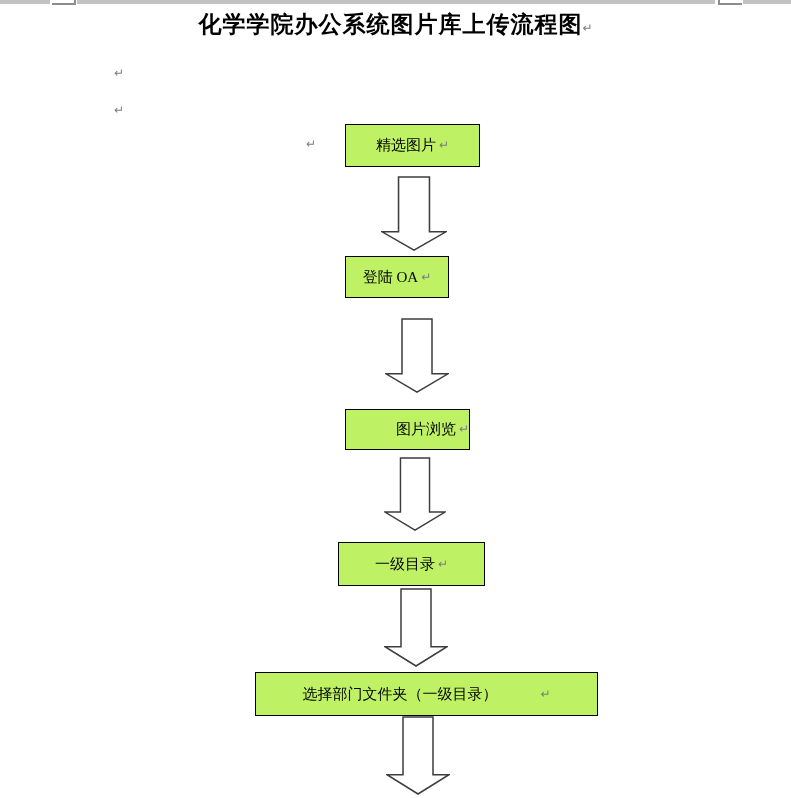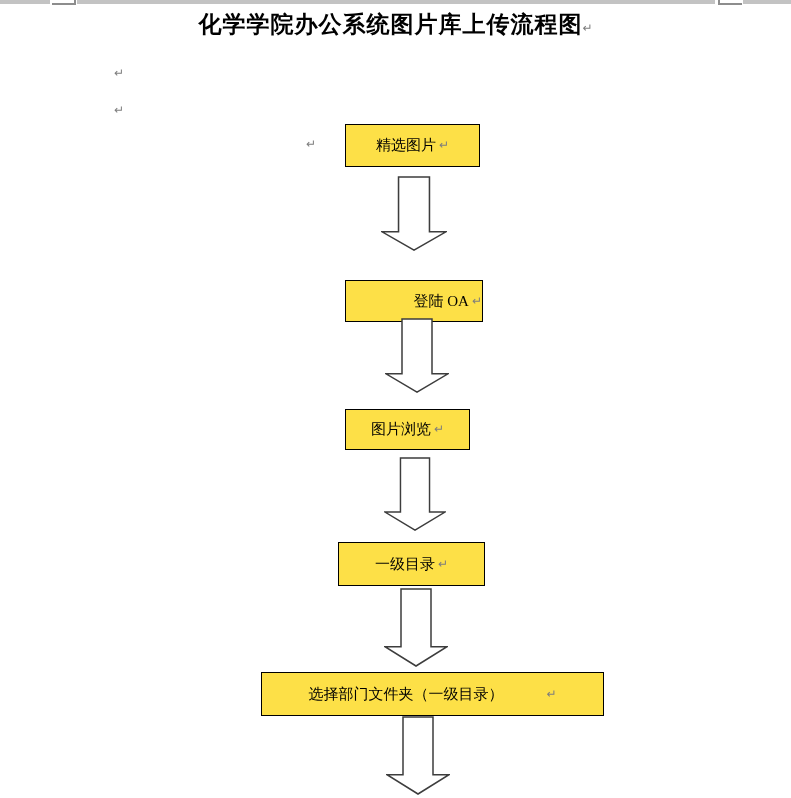--- a/index.html
+++ b/index.html
@@ -57,35 +57,35 @@
     letter-spacing: 0;
   }
   .pilcrow.floating { position: absolute; }
   .p1 { left: 114px; top: 66px;  }
   .p2 { left: 114px; top: 103px; }
   .p3 { left: 306px; top: 137px; }
 
   
   .flow-box {
     position: absolute;
-    background: #fde047;
+    background: #bef264;
     border: 1.5px solid #000000;
     display: flex;
     align-items: center;
     justify-content: center;
     font-size: 15px;
     white-space: nowrap;
     box-sizing: border-box;
   }
   .flow-box .pilcrow { margin-left: 3px; }
   .b1 { left: 345px; top: 124px; width: 135px; height: 43px; }
-  .b2 { left: 345px; top: 280px; width: 138px; height: 42px; justify-content: flex-end; }
-  .b3 { left: 345px; top: 409px; width: 125px; height: 41px; }
+  .b2 { left: 345px; top: 256px; width: 104px; height: 42px; }
+  .b3 { left: 345px; top: 409px; width: 125px; height: 41px; justify-content: flex-end; }
   .b4 { left: 338px; top: 542px; width: 147px; height: 44px; }
-  .b5 { left: 261px; top: 672px; width: 343px; height: 44px; gap: 40px; }
+  .b5 { left: 255px; top: 672px; width: 343px; height: 44px; gap: 40px; }
 
   
   .flow-arrow { position: absolute; }
   .a1 { left: 381px; top: 176px; width: 66px; height: 75px; }
   .a2 { left: 385px; top: 318px; width: 64px; height: 75px; }
   .a3 { left: 384px; top: 457px; width: 62px; height: 74px; }
   .a4 { left: 384px; top: 588px; width: 64px; height: 79px; }
   .a5 { left: 386px; top: 716px; width: 64px; height: 79px; }
   .flow-arrow svg { display: block; width: 100%; height: 100%; }
 </style>

